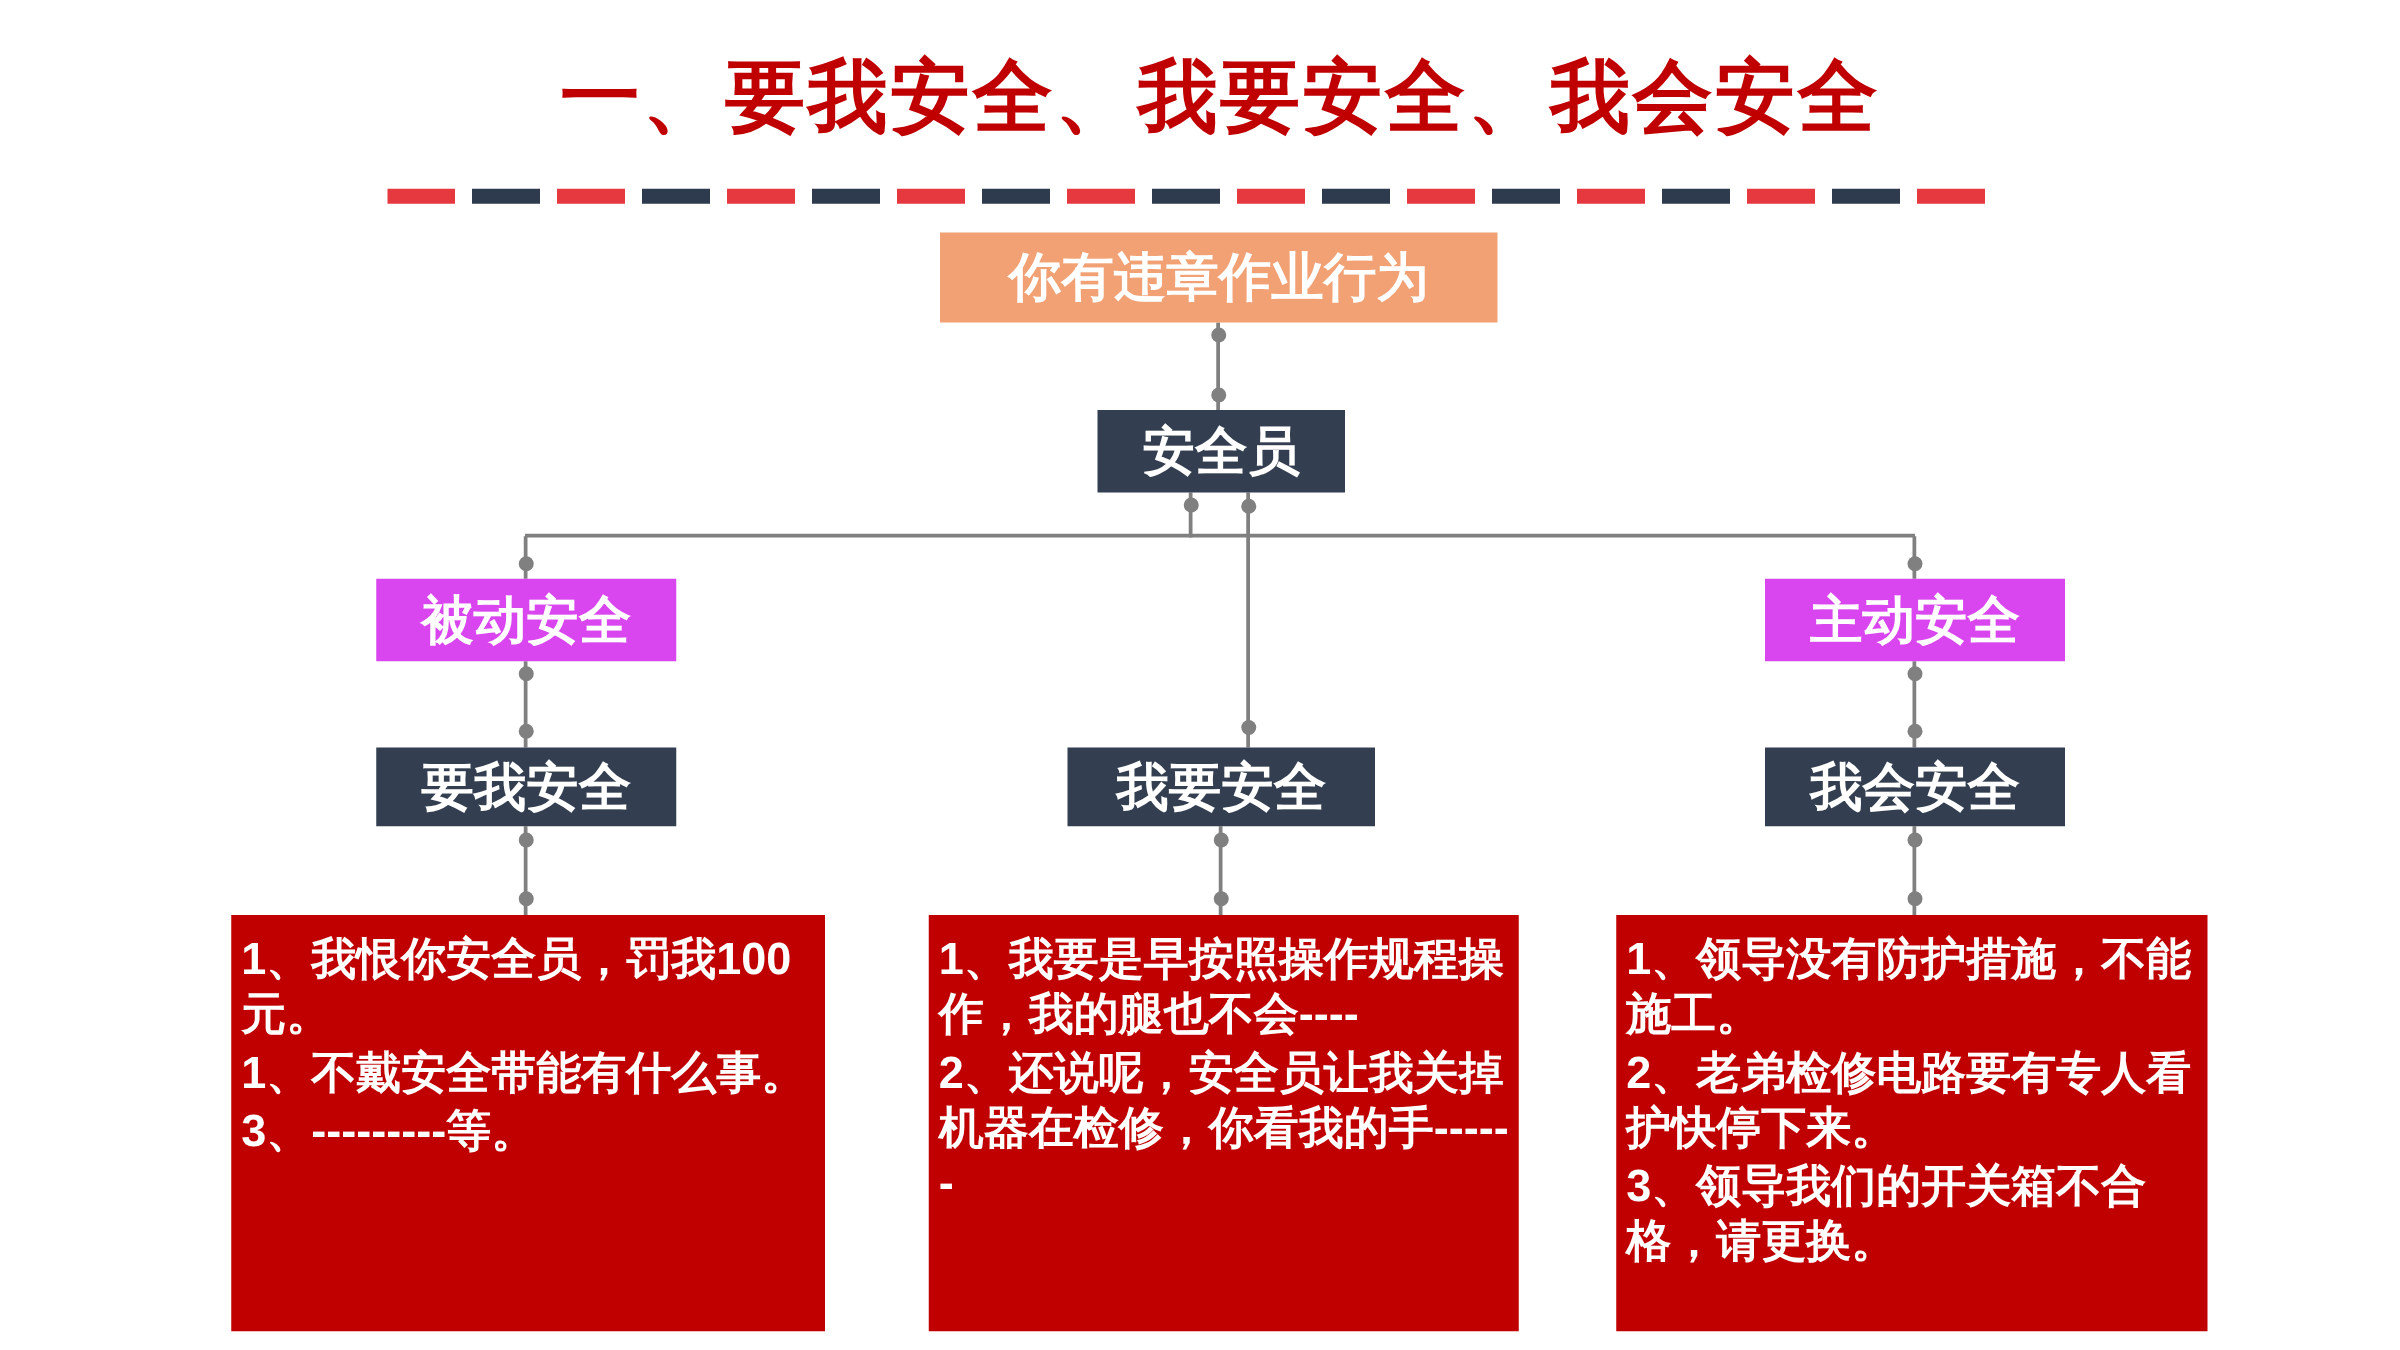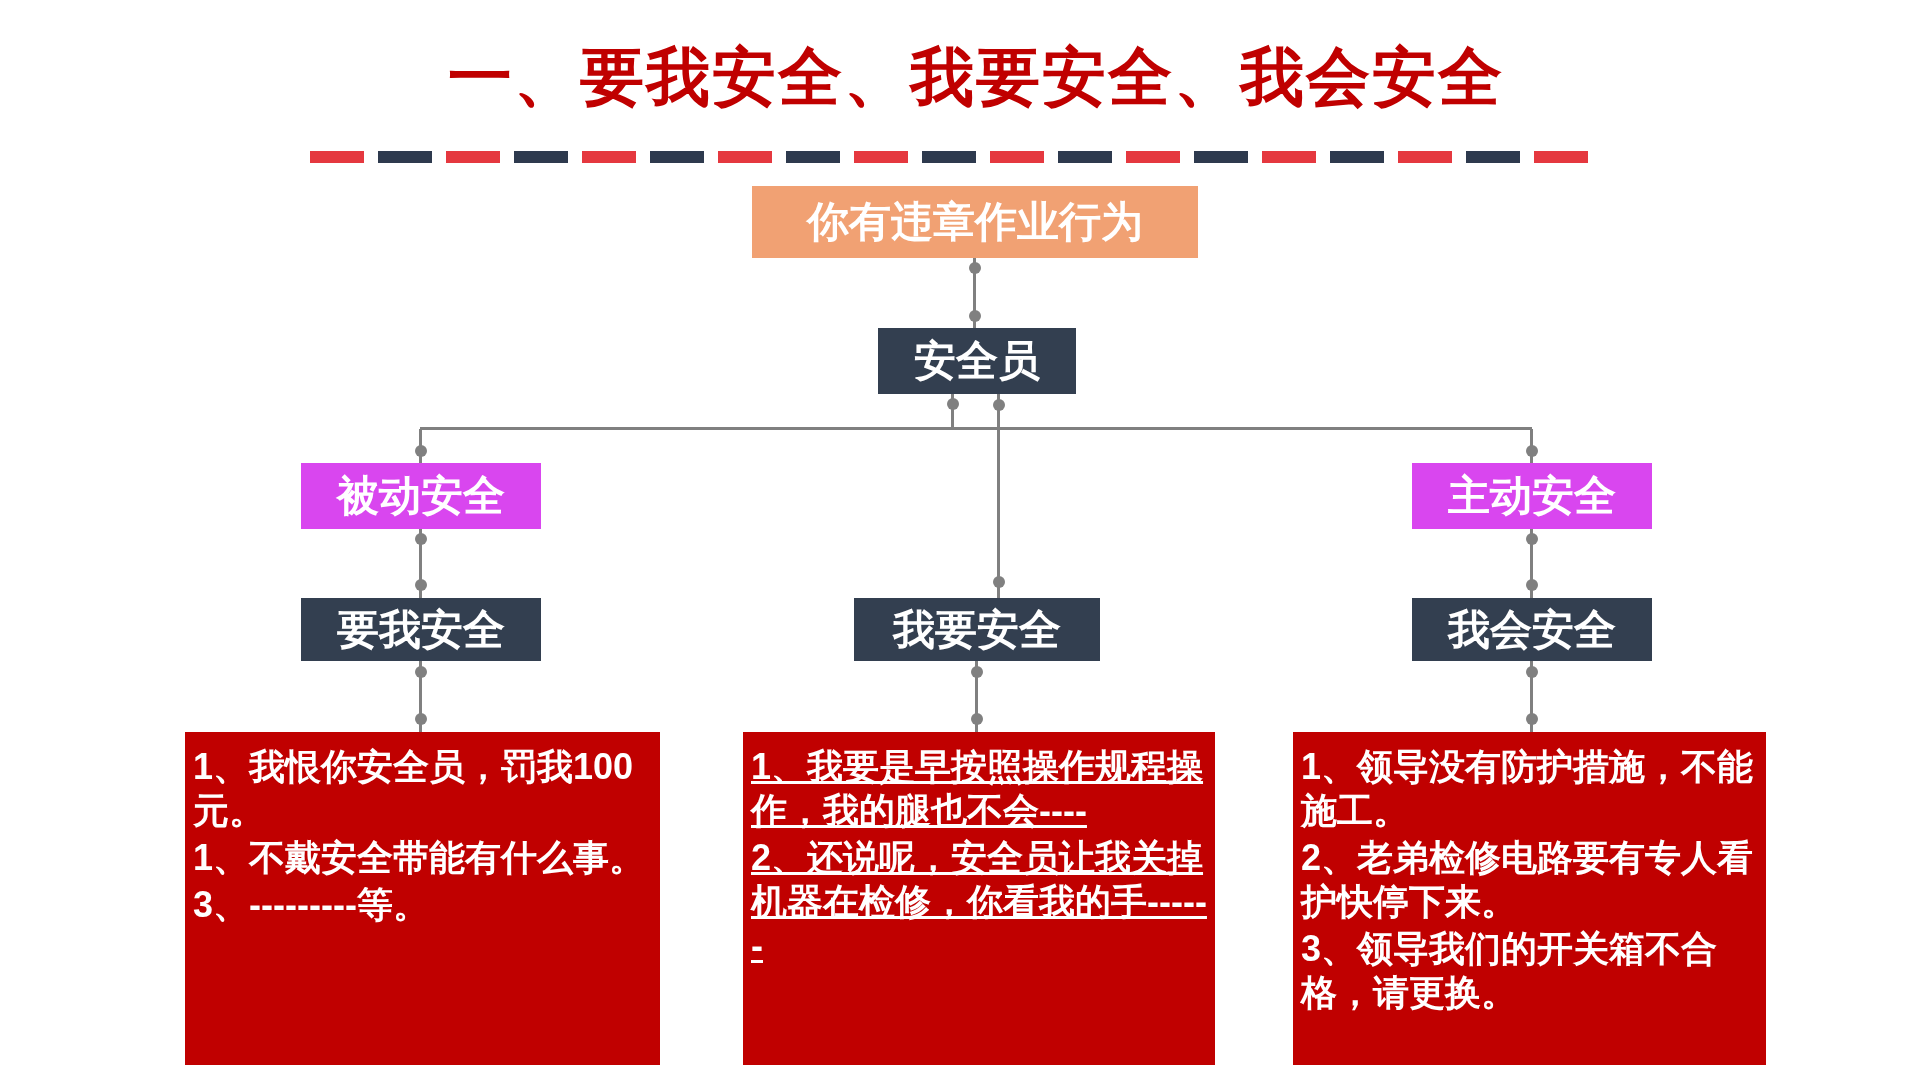--- a/index.html
+++ b/index.html
@@ -101,21 +101,21 @@
   <div class="node navy" style="left:1396px;top:598px;width:240px;height:63px;">我会安全</div>
 
   <div class="node navy" style="left:838px;top:598px;width:246px;height:63px;">我要安全</div>
 
   <div class="bigbox" style="left:169px;top:732px;width:475px;height:333px;">
     <div class="item">1、我恨你安全员，罚我100元。</div>
     <div class="item">1、不戴安全带能有什么事。</div>
     <div class="item">3、---------等。</div>
   </div>
 
-  <div class="bigbox" style="left:727px;top:732px;width:472px;height:333px;text-decoration:underline;">
+  <div class="bigbox" style="left:727px;top:732px;width:472px;height:333px;">
     <div class="item">1、我要是早按照操作规程操作，我的腿也不会----</div>
     <div class="item">2、还说呢，安全员让我关掉机器在检修，你看我的手------</div>
   </div>
 
   <div class="bigbox" style="left:1277px;top:732px;width:473px;height:333px;">
     <div class="item">1、领导没有防护措施，不能施工。</div>
     <div class="item">2、老弟检修电路要有专人看护快停下来。</div>
     <div class="item">3、领导我们的开关箱不合格，请更换。</div>
   </div>
 

